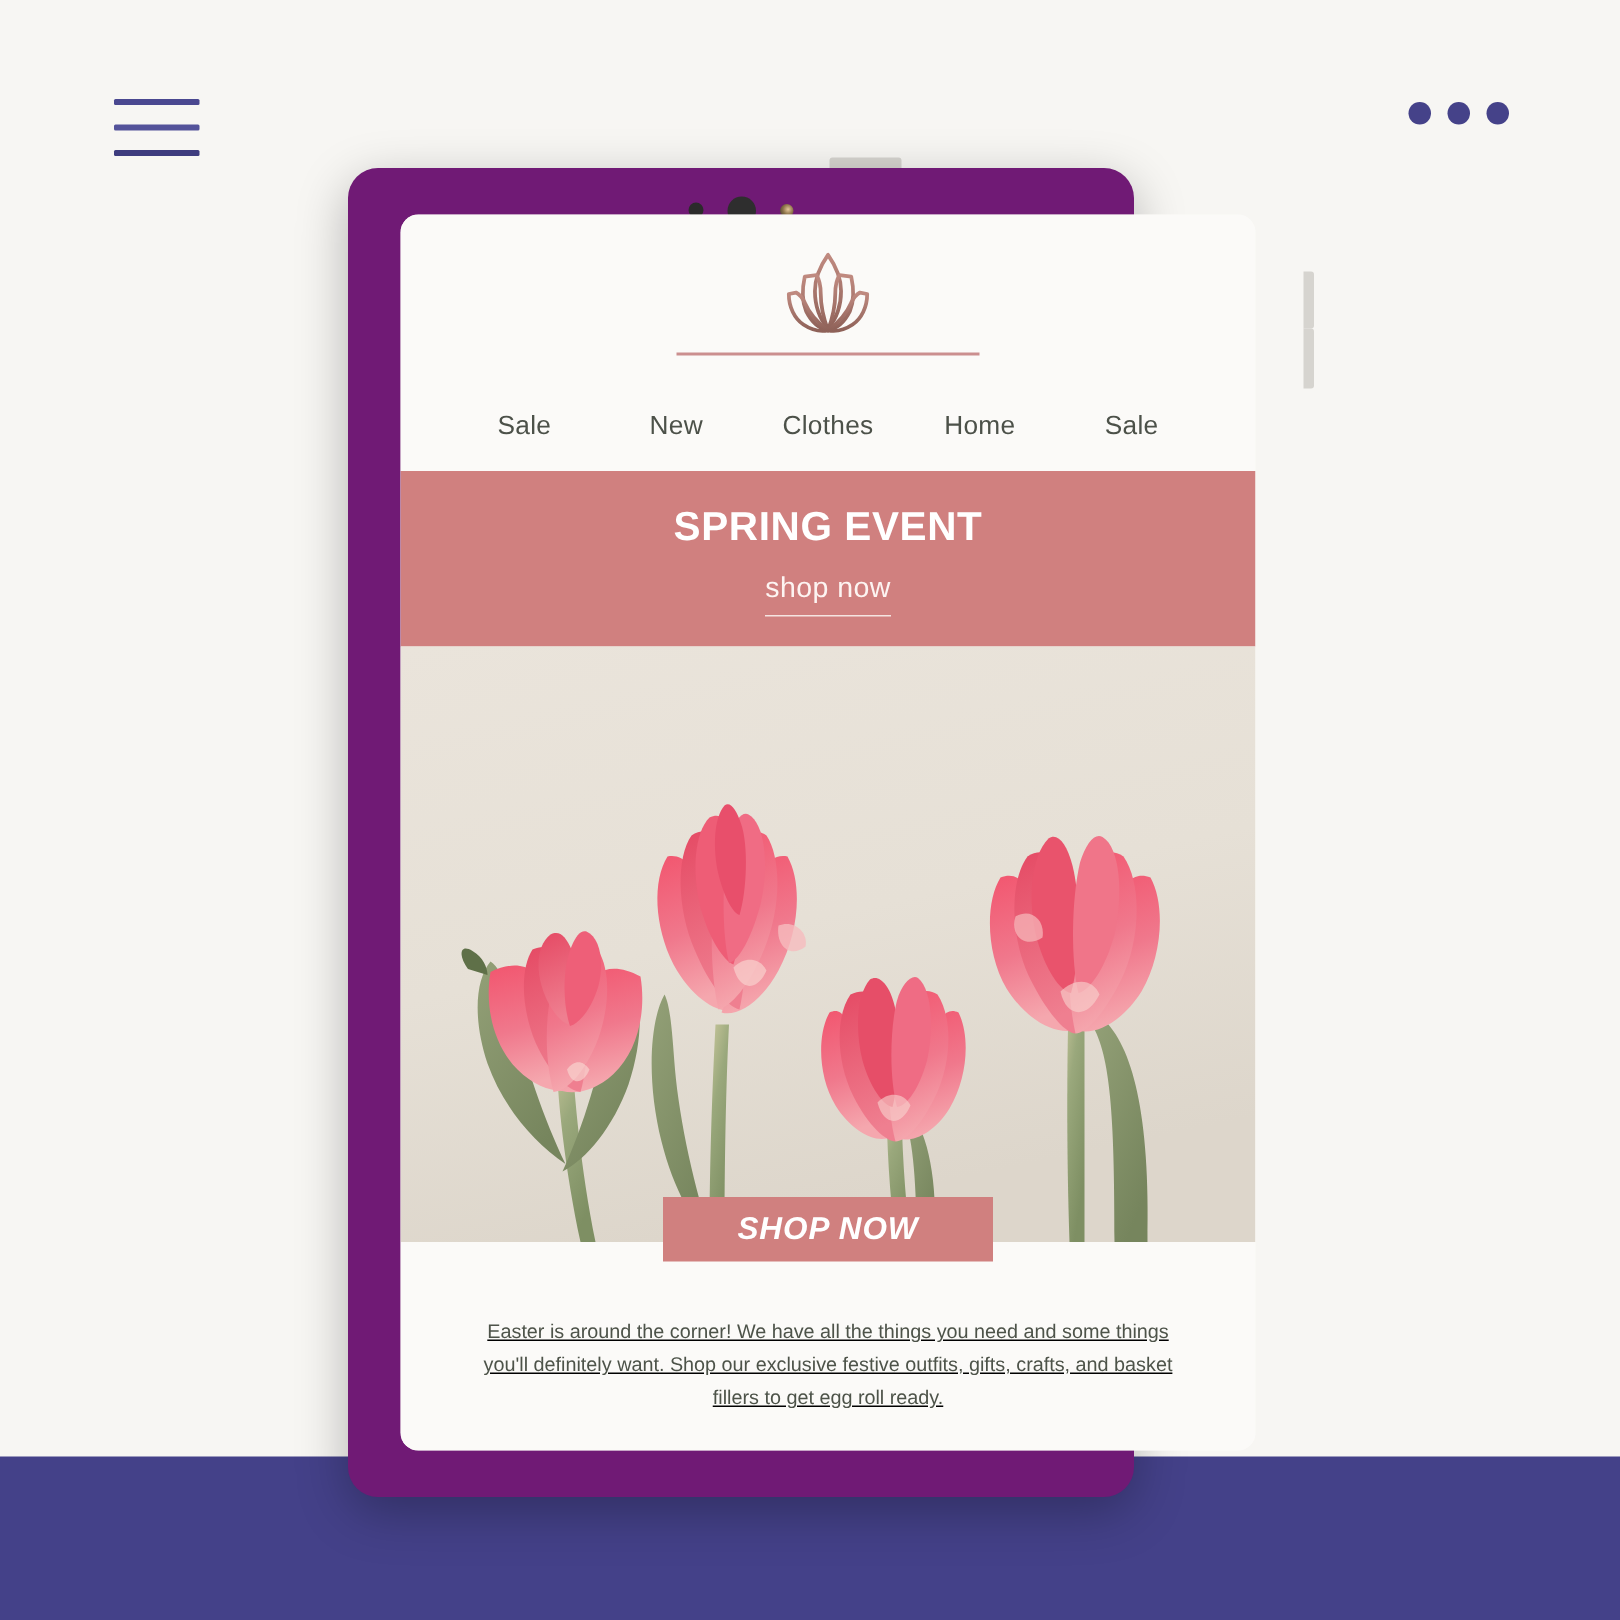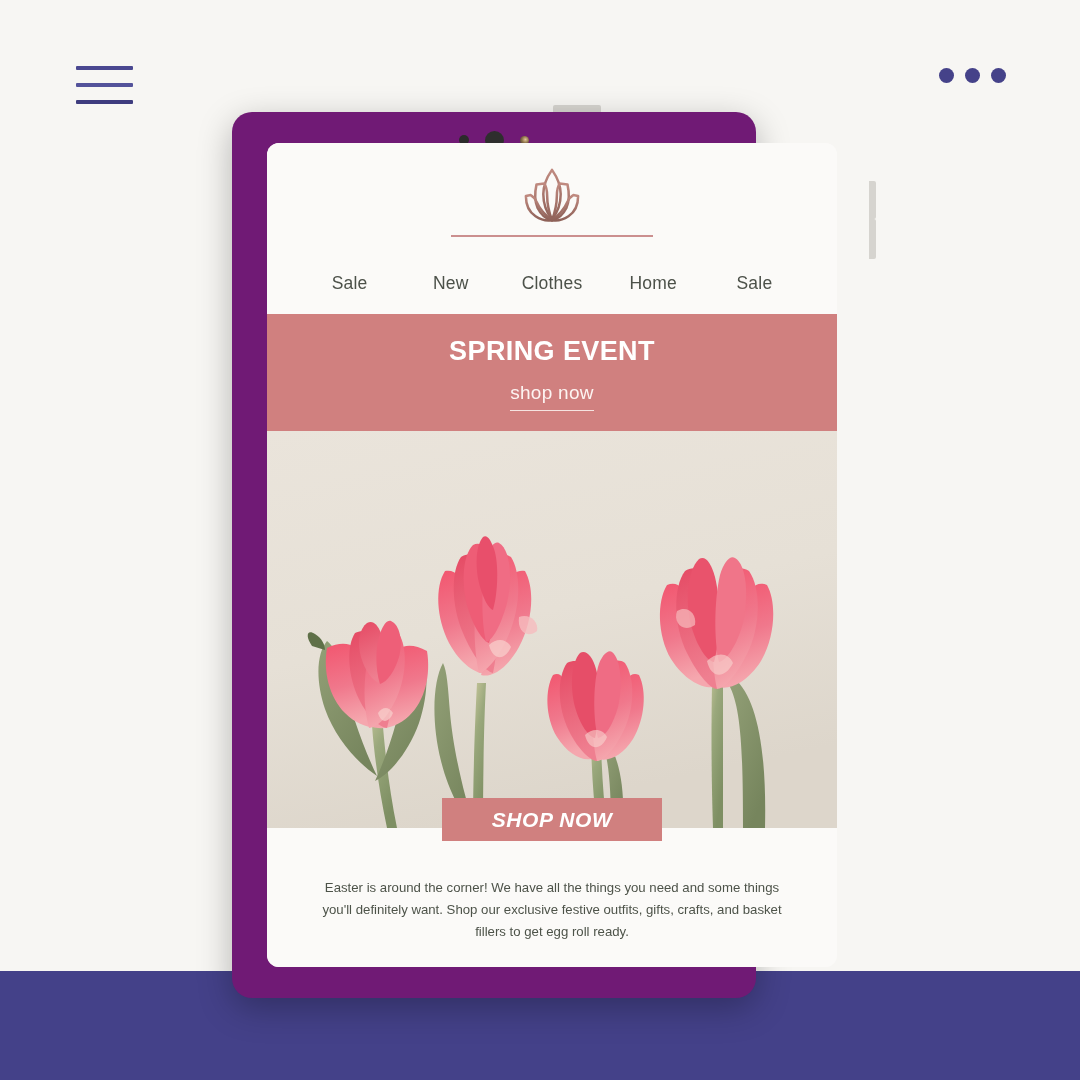--- a/index.html
+++ b/index.html
@@ -187,20 +187,21 @@
     cursor:pointer;
     border:none;
     font-family:"Liberation Sans", sans-serif;
   }
 
   
   .copy-area {
     flex:1;
     background:#fbfaf8;
     padding:49px 44px 0 44px;
+    text-decoration:underline;
   }
   .copy-text {
     text-align:center;
     font-size:13.2px;
     line-height:1.68;
     color:#4d5349;
   }
 </style>
 </head>
 <body>

